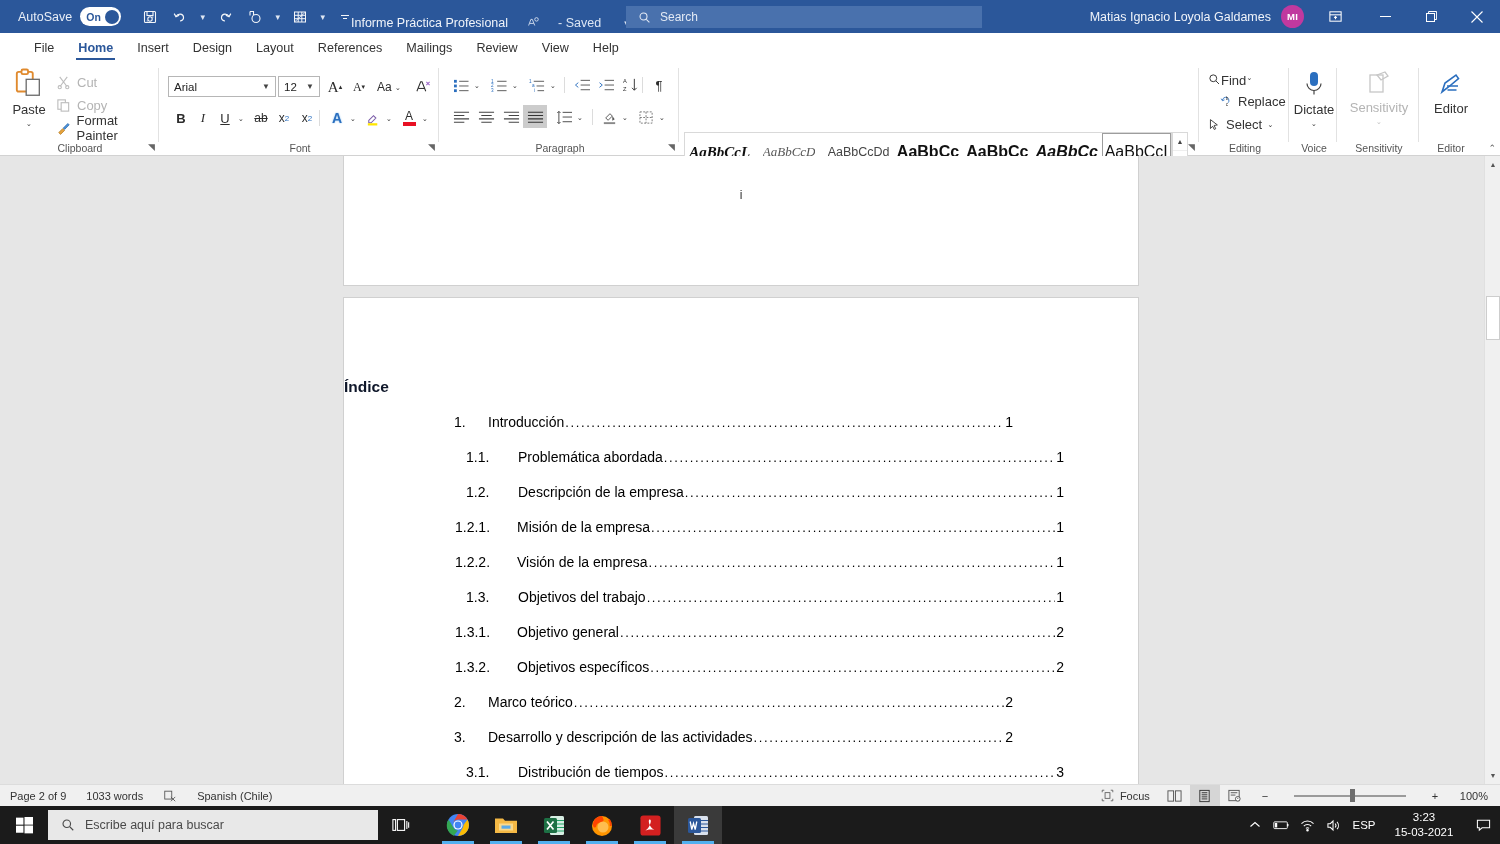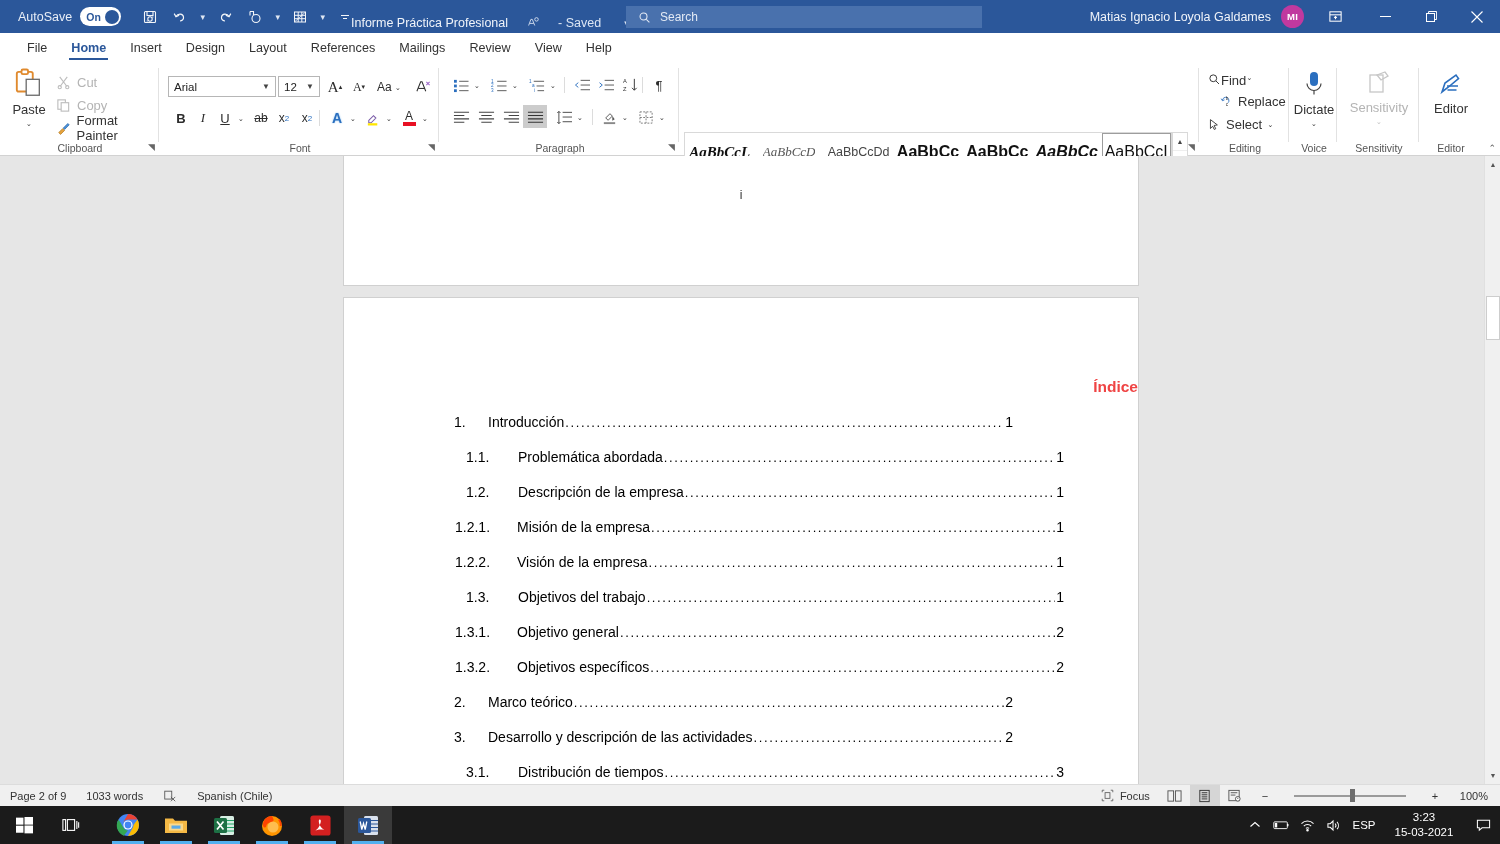--- a/index.html
+++ b/index.html
@@ -52,21 +52,21 @@
     color: #fff; font-size: 9.5px; display: flex; align-items: center; justify-content: center;
     font-weight: 600; letter-spacing: .3px;
   }
   .win-btns { position: absolute; right: 0; top: 0; height: 33px; display: flex; }
   .win-btn { width: 46px; height: 33px; display: flex; align-items: center; justify-content: center; color: #fff; }
   .win-btn.ribbon-opt { width: 54px; }
 
   
   .tabstrip {
     position: absolute; left: 0; top: 33px; width: 1500px; height: 29px;
-    background: #ffffff; display: flex; align-items: center; padding-left: 15px;
+    background: #ffffff; display: flex; align-items: center; padding-left: 22px;
   }
   .tab {
     height: 29px; padding: 0 12px; display: flex; align-items: center;
     font-size: 12.6px; color: #333; position: relative; white-space: nowrap;
   }
   .tab.active { color: #2b579a; font-weight: 700; }
   .tab.active::after {
     content: ""; position: absolute; left: 10px; right: 10px; bottom: 2px;
     height: 2.5px; background: #2b579a;
   }
@@ -140,22 +140,22 @@
     position: absolute; left: 343px; width: 796px; background: #fff;
     border: 1px solid #d0d0d0;
   }
   .page1 { top: 0; height: 130px; border-top: none; }
   .page2 { top: 141px; height: 560px; }
   .pagenum-i {
     position: absolute; left: 50%; top: 32px; transform: translateX(-50%);
     font-size: 12px; color: #333; font-family: "Liberation Sans", sans-serif;
   }
   .doc-title {
-    margin-top: 80px; text-align: right; font-weight: bold; font-size: 15.5px;
-    color: #ef4444; font-family: "Liberation Sans", sans-serif;
+    margin-top: 80px; text-align: left; font-weight: bold; font-size: 15.5px;
+    color: #0f172a; font-family: "Liberation Sans", sans-serif;
   }
   .toc { margin-top: 18px; padding: 0 0 0 0; }
   .toc-row {
     display: flex; align-items: baseline; font-size: 14px; color: #000;
     margin-bottom: 19px; font-family: "Liberation Sans", sans-serif;
   }
   .toc-row .num { flex: 0 0 auto; }
   .toc-row .txt { flex: 0 0 auto; white-space: nowrap; }
   .toc-row .dots {
     flex: 1 1 auto; overflow: hidden; white-space: nowrap;
@@ -853,20 +853,27 @@
 
   <div class="taskbar">
     <div class="start">
       <svg width="17" height="17" viewBox="0 0 16 16">
         <rect x="0" y="0.6" width="7" height="6.6" fill="#fff"></rect>
           <rect x="8" y="0" width="8" height="7.2" fill="#fff"></rect>
         <rect x="0" y="8.2" width="7" height="6.6" fill="#fff"></rect>
           <rect x="8" y="8" width="8" height="7.4" fill="#fff"></rect>
       </svg>
     </div>
+    <div class="tb-search">
+      <svg width="14" height="14" viewBox="0 0 16 16" fill="none" stroke="#4a4a4a" stroke-width="1.3">
+        <circle cx="6.6" cy="6.6" r="4.3"></circle>
+          <path d="M10 10l4 4"></path>
+      </svg>
+      <span>Escribe aquí para buscar</span>
+    </div>
     <div class="taskview">
       <svg width="18" height="16" viewBox="0 0 20 16" fill="none" stroke="#fff" stroke-width="1.2">
         <rect x="1" y="2" width="3" height="12"></rect>
           <rect x="6" y="2" width="8" height="12"></rect>
           <path d="M16.5 3.5v9"></path>
           <path d="M18.5 5v6"></path>
       </svg>
     </div>
 
     <div class="tbapp" style="margin-left:10px">

